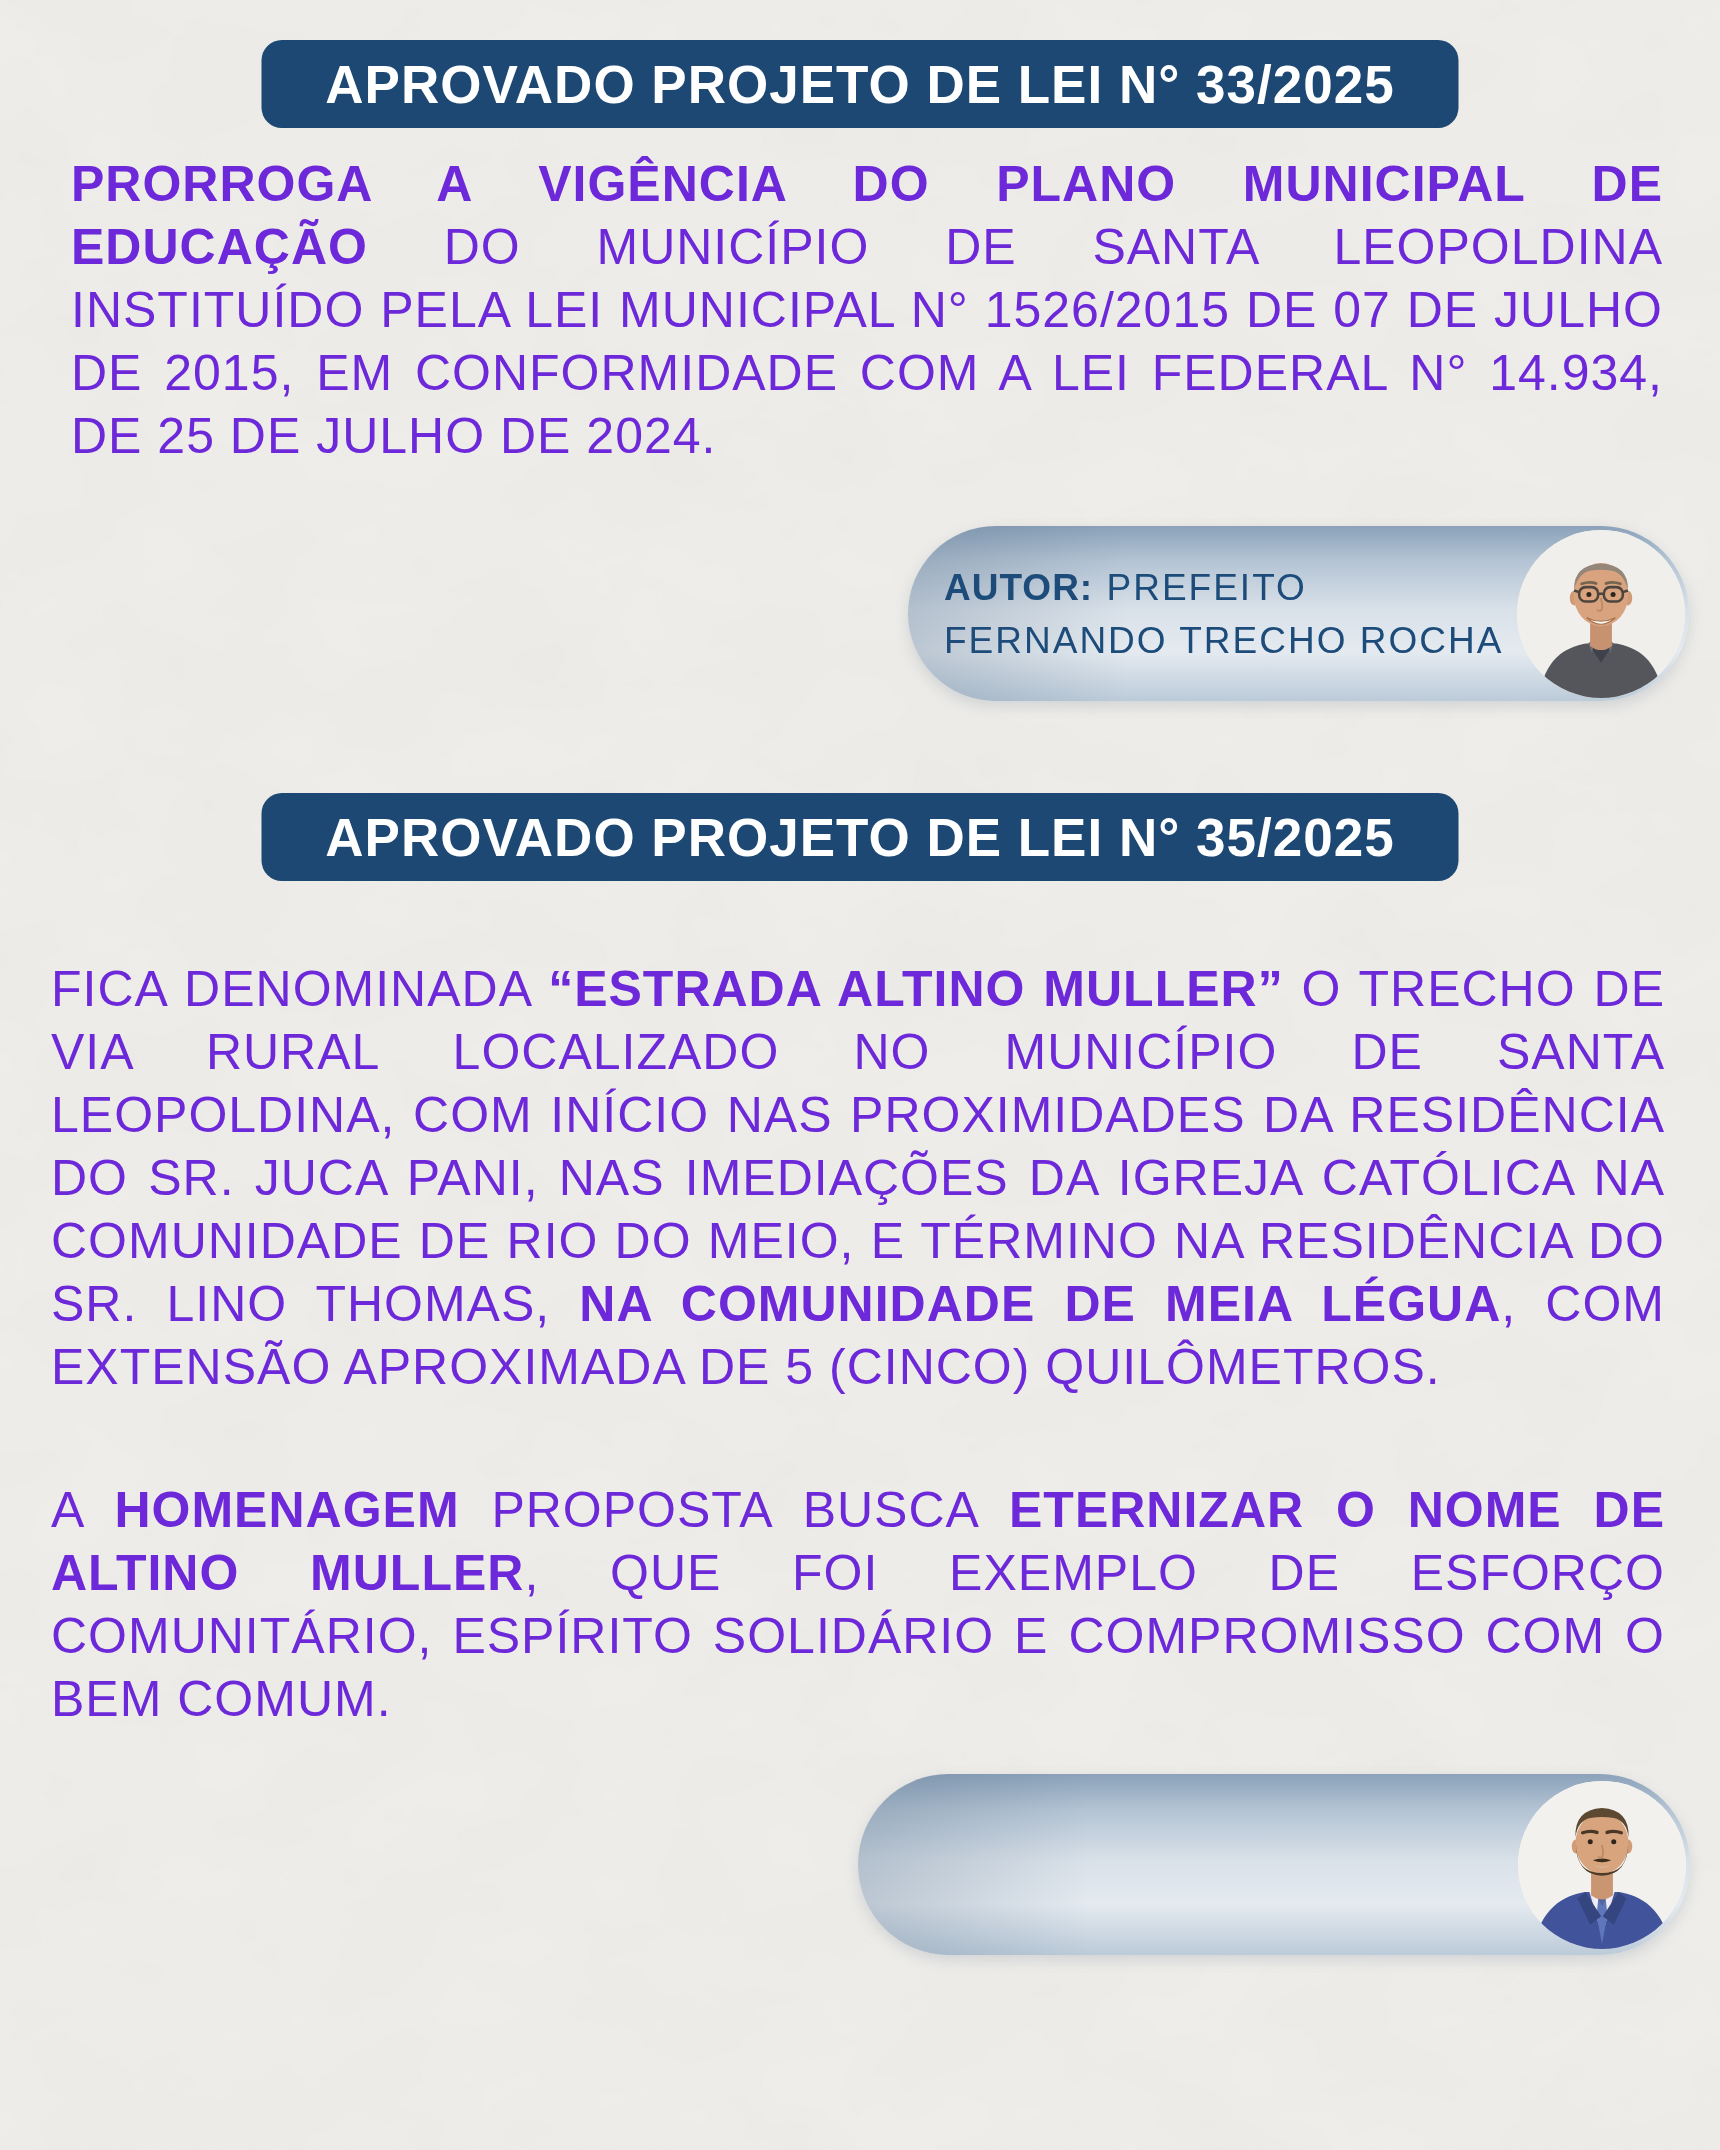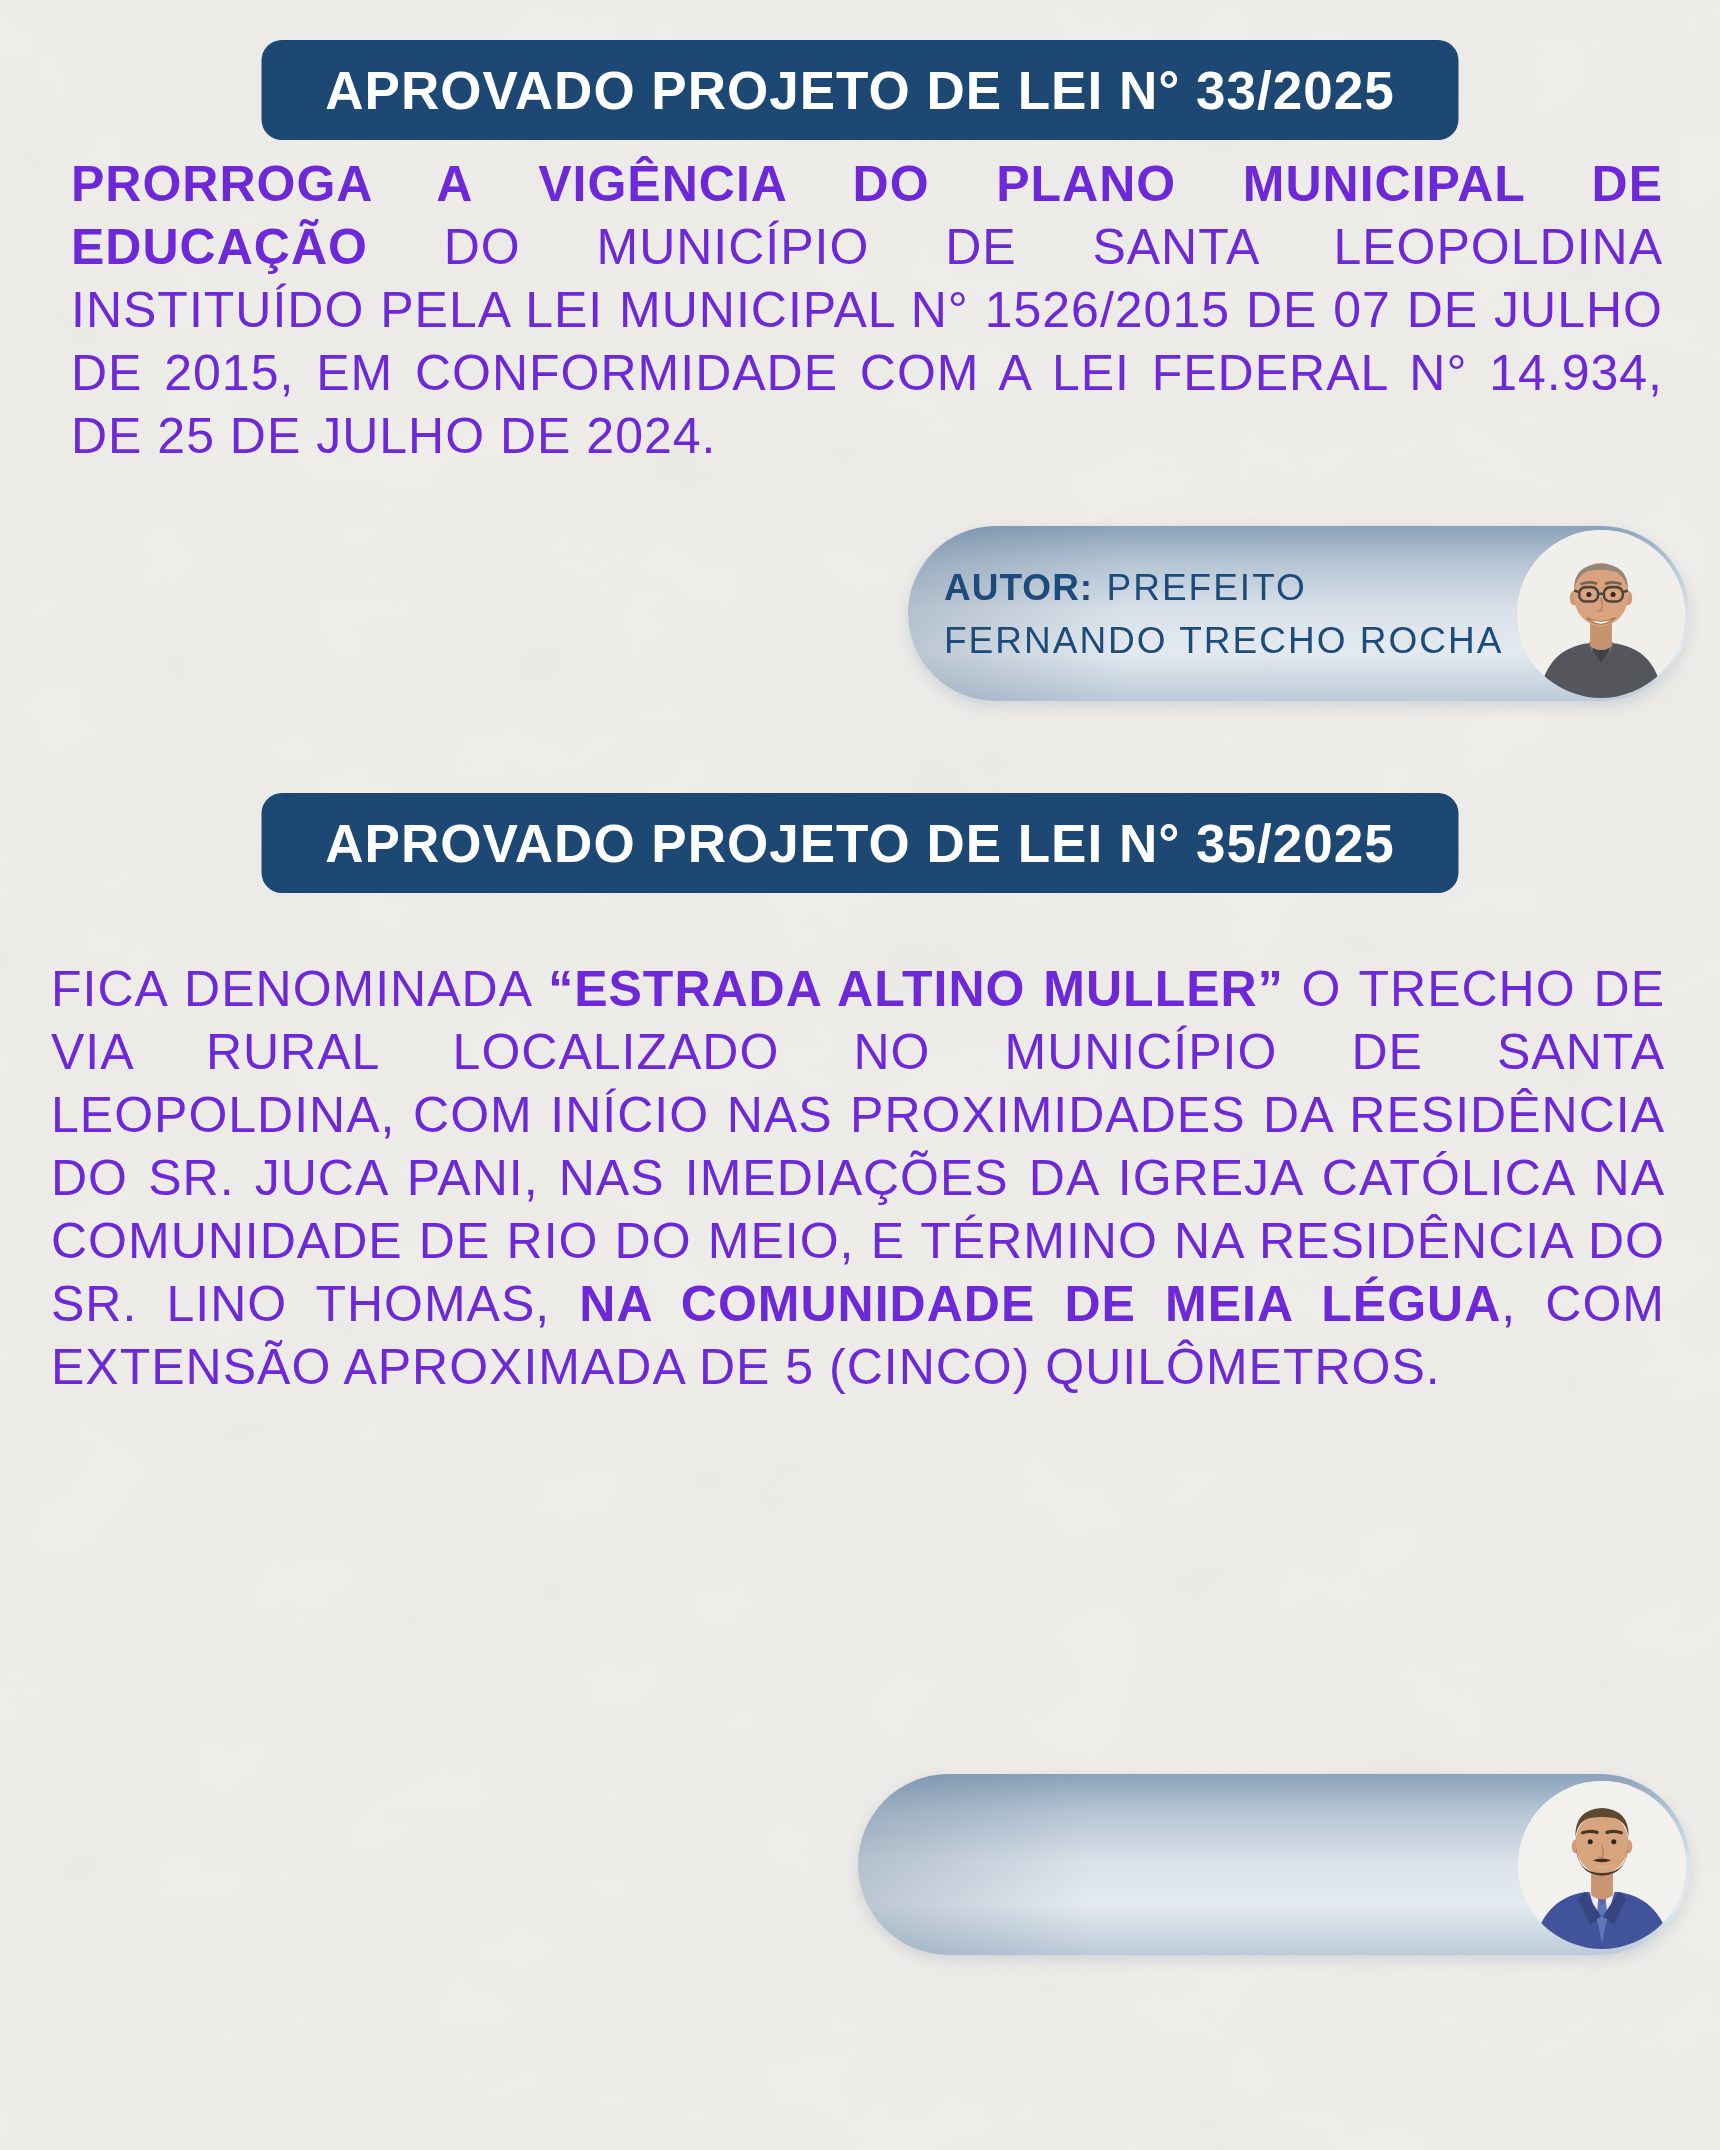--- a/index.html
+++ b/index.html
@@ -9,21 +9,21 @@
     background:#f0efec;
     overflow:hidden;
     font-family:"Liberation Sans", sans-serif;
     color:#1b4a75;
   }
   .texture{position:absolute;inset:0;width:100%;height:100%;pointer-events:none;}
 
   
   .banner{
     position:absolute;left:50%;transform:translateX(-50%);
-    height:100px;min-width:1197px;box-sizing:border-box;
+    height:88px;min-width:1197px;box-sizing:border-box;
     padding:0 36px;border-radius:20.4px;
     background:#1c4873;
     display:flex;align-items:center;justify-content:center;
   }
   .banner--one{top:40px;}
   .banner--two{top:793px;}
   .banner-text{
     color:#ffffff;font-weight:bold;font-size:53px;
     letter-spacing:1px;white-space:nowrap;
   }
@@ -124,20 +124,21 @@
       </svg>
     </div>
   </div>
 
   <div class="banner banner--two">
     <span class="banner-text">APROVADO PROJETO DE LEI N° 35/2025</span>
   </div>
 
   <p class="para para--road"><span>FICA DENOMINADA </span><span class="b">“ESTRADA ALTINO MULLER”</span><span> O TRECHO DE VIA RURAL LOCALIZADO NO MUNICÍPIO DE SANTA LEOPOLDINA, COM INÍCIO NAS PROXIMIDADES DA RESIDÊNCIA DO SR. JUCA PANI, NAS IMEDIAÇÕES DA IGREJA CATÓLICA NA COMUNIDADE DE RIO DO MEIO, E TÉRMINO NA RESIDÊNCIA DO SR. LINO THOMAS, </span><span class="b">NA COMUNIDADE DE MEIA LÉGUA</span><span>, COM EXTENSÃO APROXIMADA DE 5 (CINCO) QUILÔMETROS.</span></p>
 
+  <p class="para para--homage"><span>A </span><span class="b">HOMENAGEM</span><span> PROPOSTA BUSCA </span><span class="b">ETERNIZAR O NOME DE ALTINO MULLER</span><span>, QUE FOI EXEMPLO DE ESFORÇO COMUNITÁRIO, ESPÍRITO SOLIDÁRIO E COMPROMISSO COM O BEM COMUM.</span></p>
 
   <div class="pill pill--two">
     <div class="photo">
       <svg viewBox="0 0 100 100" preserveAspectRatio="xMidYMid slice" xmlns="http://www.w3.org/2000/svg">
         <rect width="100" height="100" fill="#f3f1ee"></rect>
         <path d="M9 102 C12 76 27 68 40 66 L60 66 C73 68 88 76 91 102 Z" fill="#41549b"></path>
         <path d="M42.5 66 L50 92 L57.5 66 Z" fill="#eae4f0"></path>
         <path d="M43.5 64.5 L50 71 L46 75.5 Z" fill="#f2edf6"></path>
         <path d="M56.5 64.5 L50 71 L54 75.5 Z" fill="#f2edf6"></path>
         <path d="M47.8 70 L52.2 70 L53.2 80 L50 97 L46.8 80 Z" fill="#5f76ba"></path>

